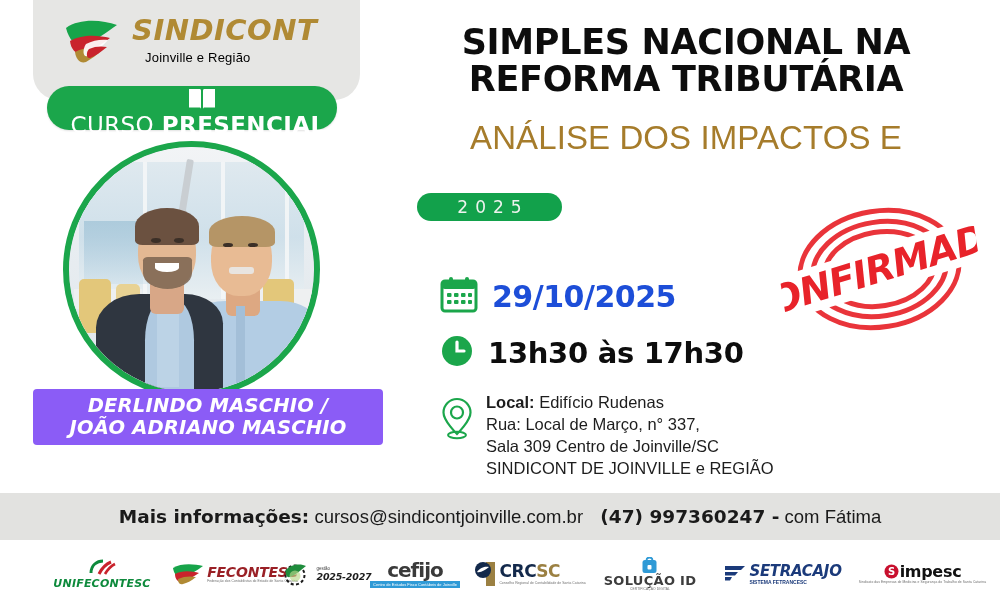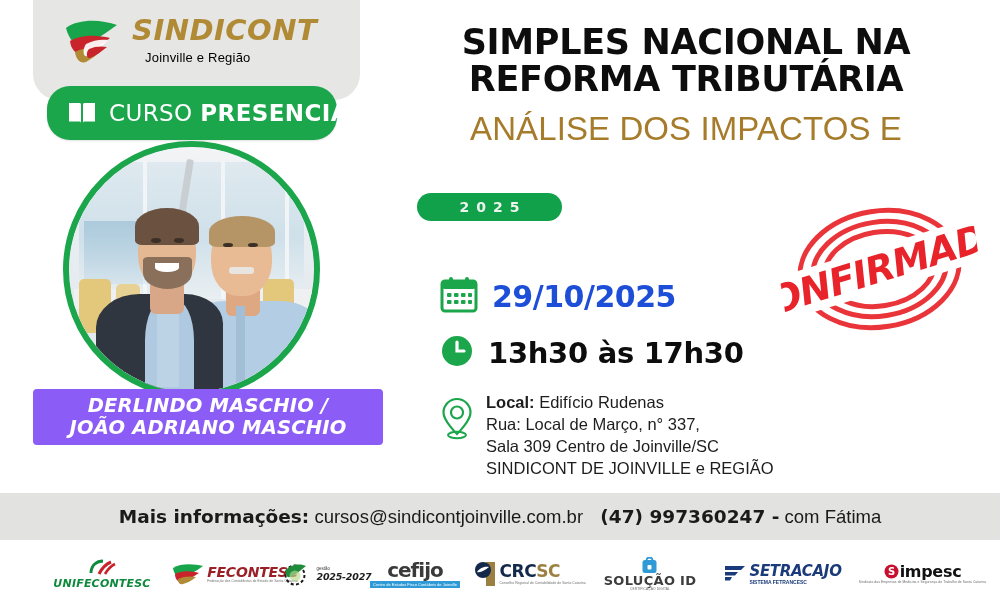--- a/index.html
+++ b/index.html
@@ -26,23 +26,24 @@
     font-size:29px;font-weight:bold;font-style:italic;letter-spacing:.5px;
     color:#b08a34;line-height:1;
   }
   .logo-sub{
     position:absolute;left:83px;top:36px;
     font-size:13px;color:#000000;letter-spacing:.2px;
     font-family:"Liberation Sans",sans-serif;
   }
 
   .curso-pill{
-    position:absolute;left:47px;top:86px;width:290px;height:54px;
+    position:absolute;left:47px;top:86px;width:290px;height:44px;
     background:#1ba64b;border-radius:23px;display:flex;align-items:center;
     box-shadow:0 1px 2px rgba(0,0,0,.12);
+    flex-direction:column;
   }
   .curso-pill .book{margin-left:20px;display:flex;align-items:center;}
   .curso-pill .txt{
     margin-left:12px;color:#ffffff;font-size:23px;letter-spacing:.4px;
     font-family:"DejaVu Sans","Liberation Sans",sans-serif;white-space:nowrap;
   }
   .curso-pill .txt b{font-weight:bold;}
   .curso-pill .txt span.light{font-weight:400;}
 
   
@@ -115,29 +116,29 @@
   .t-line1,.t-line2{
     color:#0d0d0d;font-weight:bold;font-size:35px;line-height:1.07;
     letter-spacing:-.3px;
     font-family:"DejaVu Sans","Liberation Sans",sans-serif;
   }
   .t-line3,.t-line4{
     color:#a67c2b;font-weight:400;font-size:33px;line-height:1.14;
     letter-spacing:.1px;
     font-family:"Liberation Sans",sans-serif;
   }
-  .t-line3{margin-top:11px;}
+  .t-line3{margin-top:20px;}
 
   .year-badge{
     position:absolute;left:417px;top:193px;width:145px;height:28px;
     background:#12a14b;border-radius:14px;display:flex;align-items:center;
     justify-content:center;
   }
   .year-badge span{
-    color:#eef3ee;font-size:14px;font-weight:bold;letter-spacing:7px;
+    color:#eef3ee;font-size:17px;font-weight:normal;letter-spacing:7px;
     padding-left:7px;
     font-family:"DejaVu Sans","Liberation Sans",sans-serif;
   }
 
   
   .stamp{
     position:absolute;left:780px;top:203px;width:200px;height:138px;
     transform:rotate(-9deg);
   }
 

